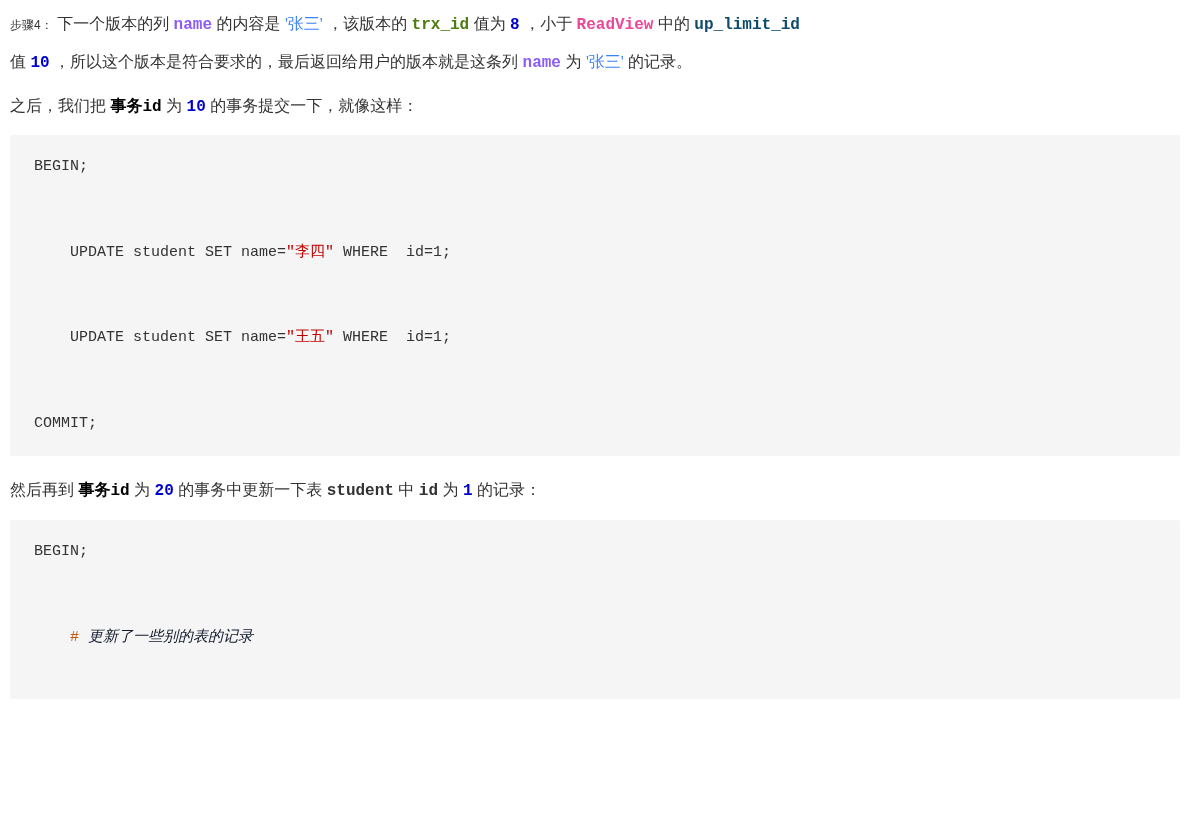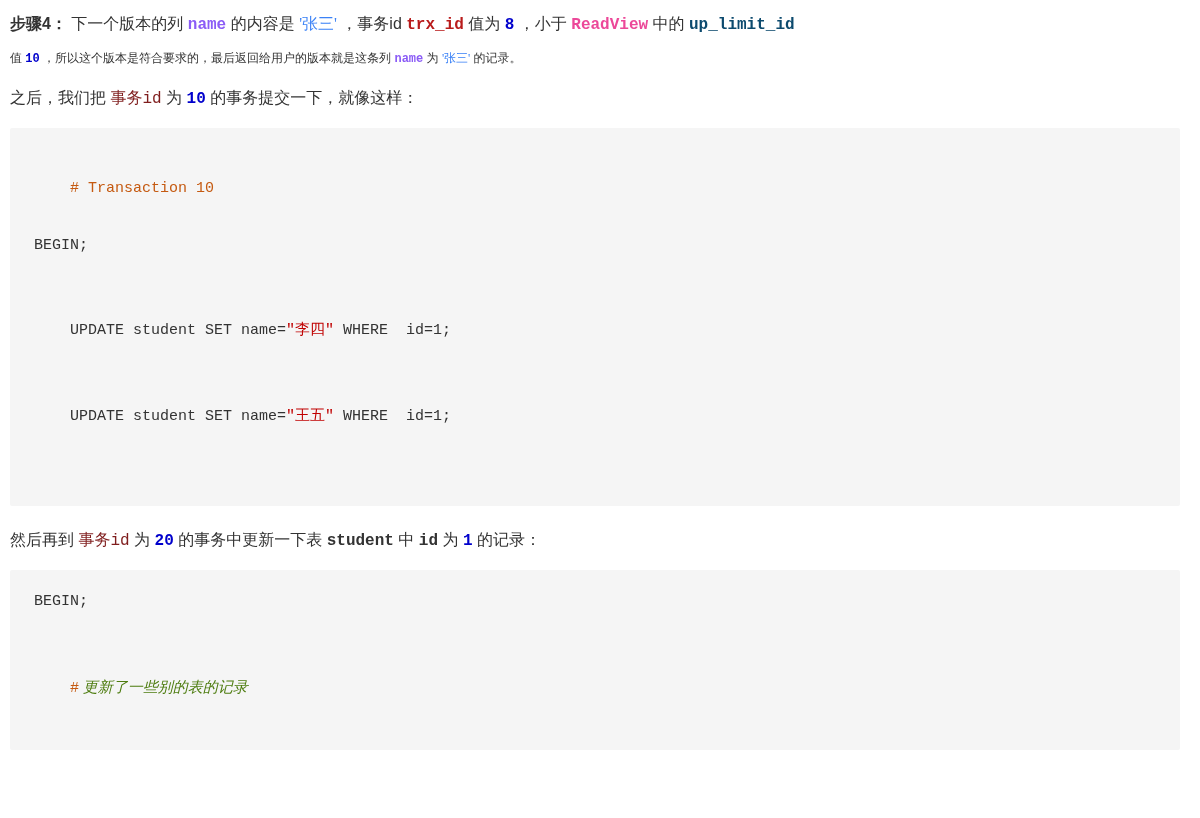--- a/index.html
+++ b/index.html
@@ -21,42 +21,42 @@
 
     .intro-text {
       line-height: 1.8;
       margin-bottom: 8px;
       font-size: 16px;
     }
 
     .intro-text2 {
       line-height: 1.8;
       margin-bottom: 14px;
+      font-size: 16px;
+    }
+
+    .step-label {
+      font-weight: normal;
       font-size: 12px;
-    }
-
-    .step-label {
-      font-weight: bold;
-      font-size: 16px;
       margin-top: 8px;
     }
 
     .highlight-name {
       color: #8b5cf6;
       font-weight: bold;
       font-family: "Courier New", Courier, monospace;
     }
 
     .highlight-quote {
       color: #3b82f6;
       font-family: Liberation Serif, serif;
     }
 
     .highlight-trxid {
-      color: #b91c1c;
+      color: #4d7c0f;
       font-family: "Courier New", Courier, monospace;
       font-weight: bold;
     }
 
     .highlight-readview {
       color: #ec4899;
       font-family: "Courier New", Courier, monospace;
       font-weight: bold;
     }
 
@@ -66,23 +66,23 @@
       font-weight: bold;
     }
 
     .highlight-num {
       color: #0000cc;
       font-family: "Courier New", Courier, monospace;
       font-weight: bold;
     }
 
     .highlight-shiwu {
-      color: #7f1d1d;
-      font-family: "Courier New", Courier, monospace;
-      font-weight: normal;
+      color: #000000;
+      font-family: "Courier New", Courier, monospace;
+      font-weight: bold;
     }
 
     .highlight-student {
       font-family: "Courier New", Courier, monospace;
       font-weight: bold;
       color: #333;
     }
 
     .transition-text {
       font-size: 16px;
@@ -101,23 +101,22 @@
       color: #333333;
       border-radius: 2px;
     }
 
     .code-comment {
       color: #c55a11;
       font-style: normal;
     }
 
     .code-comment-zh {
-      color: #4d7c0f;
+      color: #0f172a;
       font-style: italic;
-      font-family: Liberation Serif, serif;
     }
 
     .code-string {
       color: #c00000;
     }
 
     .code-normal {
       color: #333333;
     }
 
@@ -128,21 +127,21 @@
   </style>
 </head>
 <body>
 
 <p class="intro-text">
   <span class="step-label">步骤4：</span>
   <span>下一个版本的列</span>
   <span class="highlight-name">name</span>
   <span>的内容是</span>
   <span class="highlight-quote">'张三'</span>
-  <span>，事务id</span>
+  <span>，该版本的</span>
   <span class="highlight-trxid">trx_id</span>
   <span>值为</span>
   <span class="highlight-num">8</span>
   <span>，小于</span>
   <span class="highlight-readview">ReadView</span>
   <span>中的</span>
   <span class="highlight-uplimit">up_limit_id</span>
 </p>
 
 <p class="intro-text2">
@@ -157,32 +156,30 @@
 
 <p class="transition-text">
   <span>之后，我们把</span>
   <span class="highlight-shiwu">事务id</span>
   <span>为</span>
   <span class="highlight-num">10</span>
   <span>的事务提交一下，就像这样：</span>
 </p>
 
 <div class="code-block">
-  <span class="code-line">
-    <span class="code-comment"># Transaction 10</span>
-  </span>
   <span class="code-line">BEGIN;</span>
   <span class="code-line">&nbsp;</span>
   <span class="code-line">
     <span class="code-normal">UPDATE student SET name=</span><span class="code-string">"李四"</span><span class="code-normal"> WHERE  id=1;</span>
   </span>
   <span class="code-line">
     <span class="code-normal">UPDATE student SET name=</span><span class="code-string">"王五"</span><span class="code-normal"> WHERE  id=1;</span>
   </span>
   <span class="code-line">&nbsp;</span>
+  <span class="code-line">COMMIT;</span>
 </div>
 
 <p class="transition-text">
   <span>然后再到</span>
   <span class="highlight-shiwu">事务id</span>
   <span>为</span>
   <span class="highlight-num">20</span>
   <span>的事务中更新一下表</span>
   <span class="highlight-student">student</span>
   <span>中</span>

